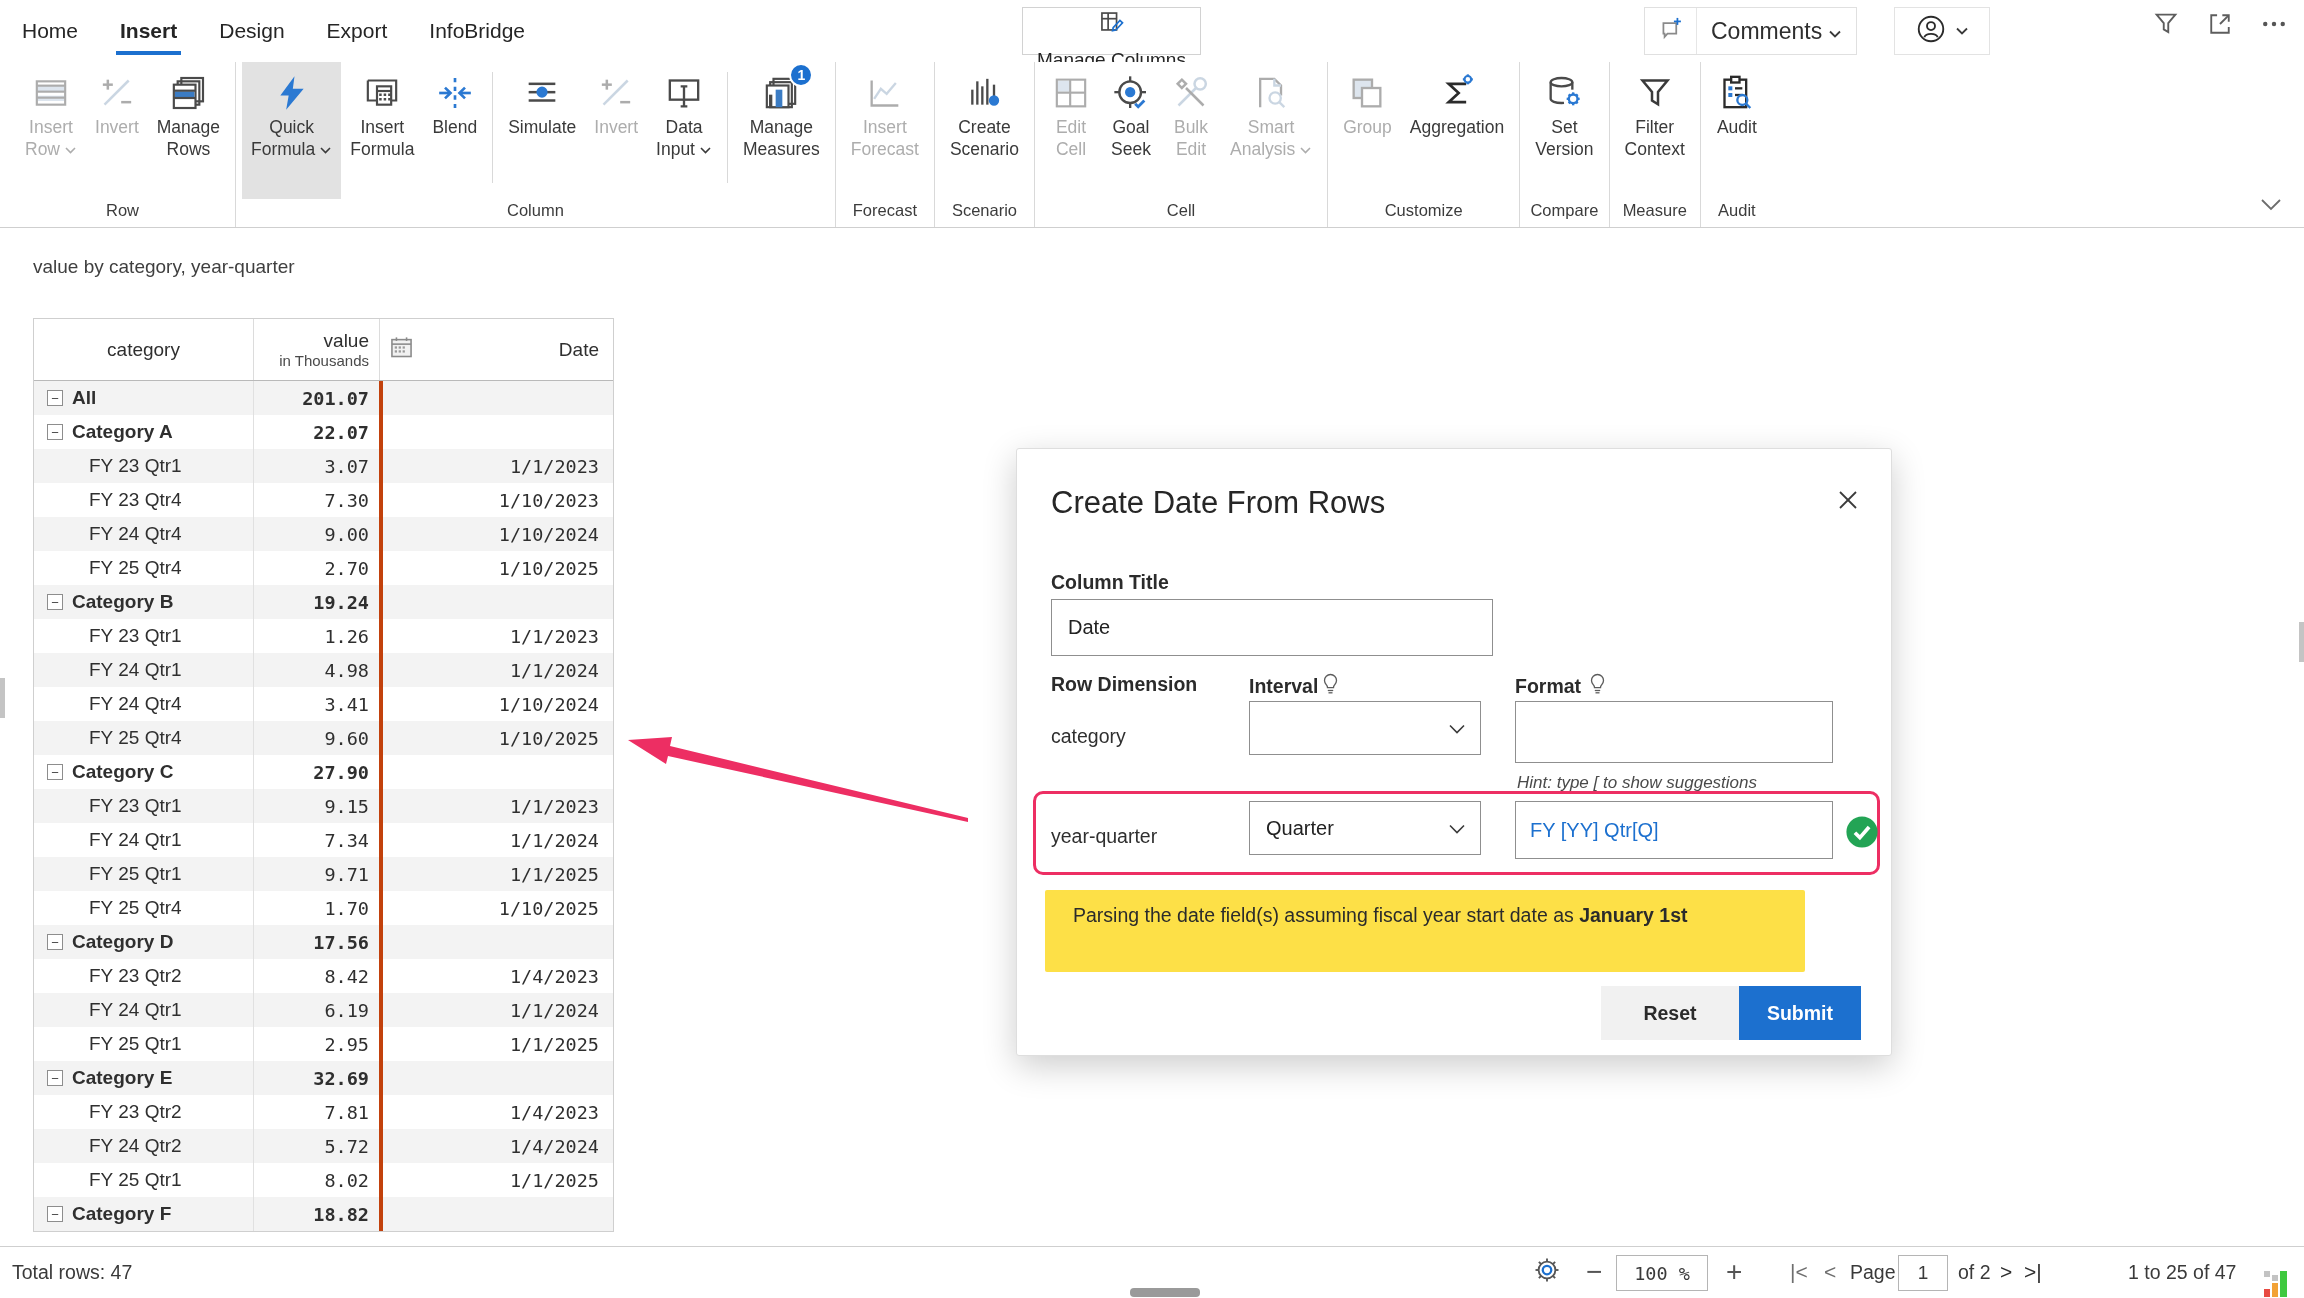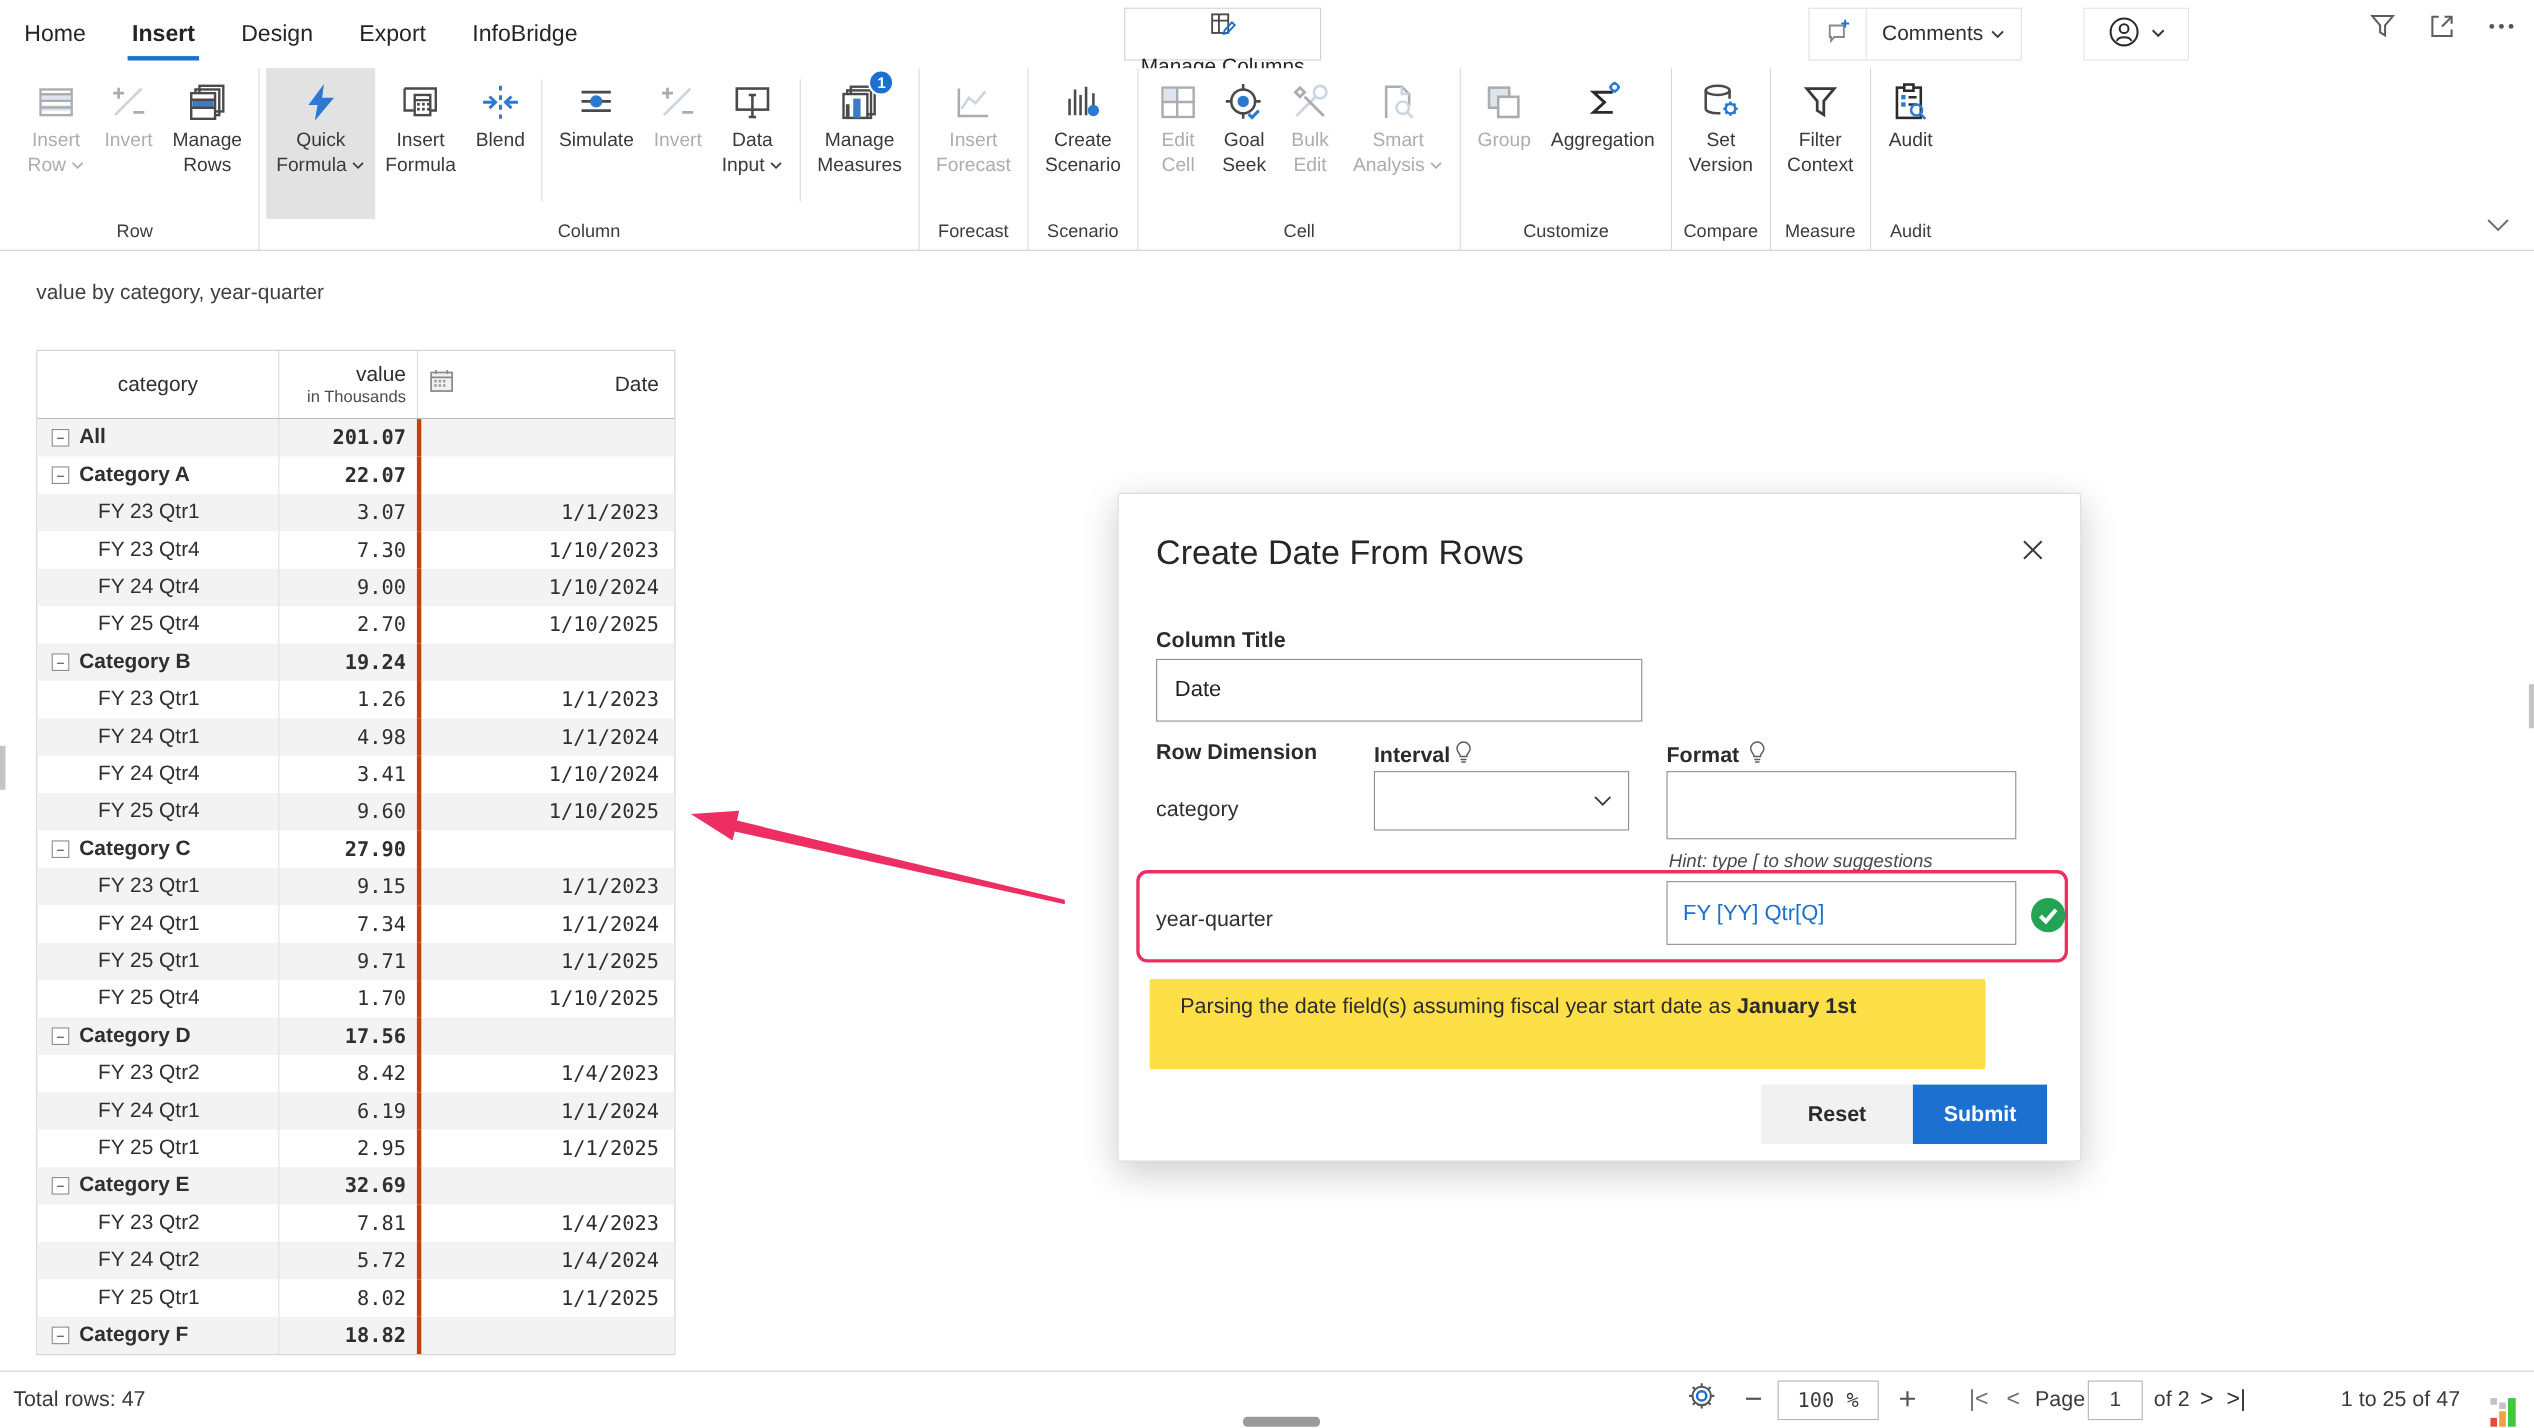--- a/index.html
+++ b/index.html
@@ -10,21 +10,21 @@
   
   .topbar { position:absolute; left:0; top:0; width:2304px; height:62px; background:#fff; }
   .tabs { position:absolute; left:20px; top:0; height:62px; display:flex; gap:38px; align-items:center; }
   .tab { font-size:21px; color:#252525; padding:6px 2px; cursor:pointer; position:relative; }
   .tab.active { font-weight:bold; }
   .tab.active::after { content:""; position:absolute; left:-2px; right:-2px; bottom:-6px; height:4px; background:var(--accent); }
   .mc-btn { position:absolute; left:1022px; top:7px; height:48px; display:flex; align-items:center; gap:9px;
             border:1px solid #d2d2d2; background:#fff; padding:0 14px; font-size:19px; color:#252525; cursor:pointer;flex-direction:column; }
   .comments-box { position:absolute; left:1644px; top:7px; height:48px; display:flex; align-items:stretch; border:1px solid #e0e0e0; background:#fff; }
   .comments-box .seg1 { width:52px; display:flex; align-items:center; justify-content:center; border-right:1px solid #e6e6e6; cursor:pointer; }
-  .comments-box .seg2 { display:flex; align-items:center; gap:6px; padding:0 14px; font-size:19px; cursor:pointer; }
+  .comments-box .seg2 { display:flex; align-items:center; gap:6px; padding:0 14px; font-size:23px; cursor:pointer; }
   .avatar-box { position:absolute; left:1894px; top:7px; width:96px; height:48px; border:1px solid #e3e3e3; background:#fff;
                 display:flex; align-items:center; justify-content:center; gap:8px; cursor:pointer; }
   .tr-icons { position:absolute; right:10px; top:6px; display:flex; gap:14px; }
   .tr-icons .icobtn { width:40px; height:40px; display:flex; align-items:center; justify-content:center; color:#5d5d5d; cursor:pointer; }
 
   
   .ribbon { position:absolute; left:0; top:62px; width:2304px; height:166px; background:#fff; border-bottom:1px solid #cfcfcf;
             display:flex; align-items:stretch; padding-left:10px; }
   .rgroup { display:flex; flex-direction:column; border-right:1px solid #d9d9d9; padding:0 6px; }
   .rgroup:last-child { border-right:none; }
@@ -717,20 +717,26 @@
       <span></span>
       <span><svg width="18" height="12" viewBox="0 0 18 12">
             <polyline points="2,2.5 9,9.5 16,2.5" fill="none" stroke="#3a3a3a" stroke-width="1.6"></polyline>
           </svg></span>
     </div>
     <div class="inp fmt1"></div>
     <div class="hint">Hint: type [ to show suggestions</div>
 
     <div class="hl-box"></div>
     <div class="dim2">year-quarter</div>
+    <div class="inp dd2">
+      <span>Quarter</span>
+      <span><svg width="18" height="12" viewBox="0 0 18 12">
+            <polyline points="2,2.5 9,9.5 16,2.5" fill="none" stroke="#3a3a3a" stroke-width="1.6"></polyline>
+          </svg></span>
+    </div>
     <div class="inp fmt2">FY [YY] Qtr[Q]</div>
     <div class="okcheck">
       <svg width="34" height="34" viewBox="0 0 24 24">
           <circle cx="12" cy="12" r="11" fill="#23a455"></circle>
           <polyline points="7,12.5 10.5,16 17,8.5" fill="none" stroke="#fff" stroke-width="2.6"></polyline>
         </svg>
     </div>
 
     <div class="infobox">
       <div class="l1">

